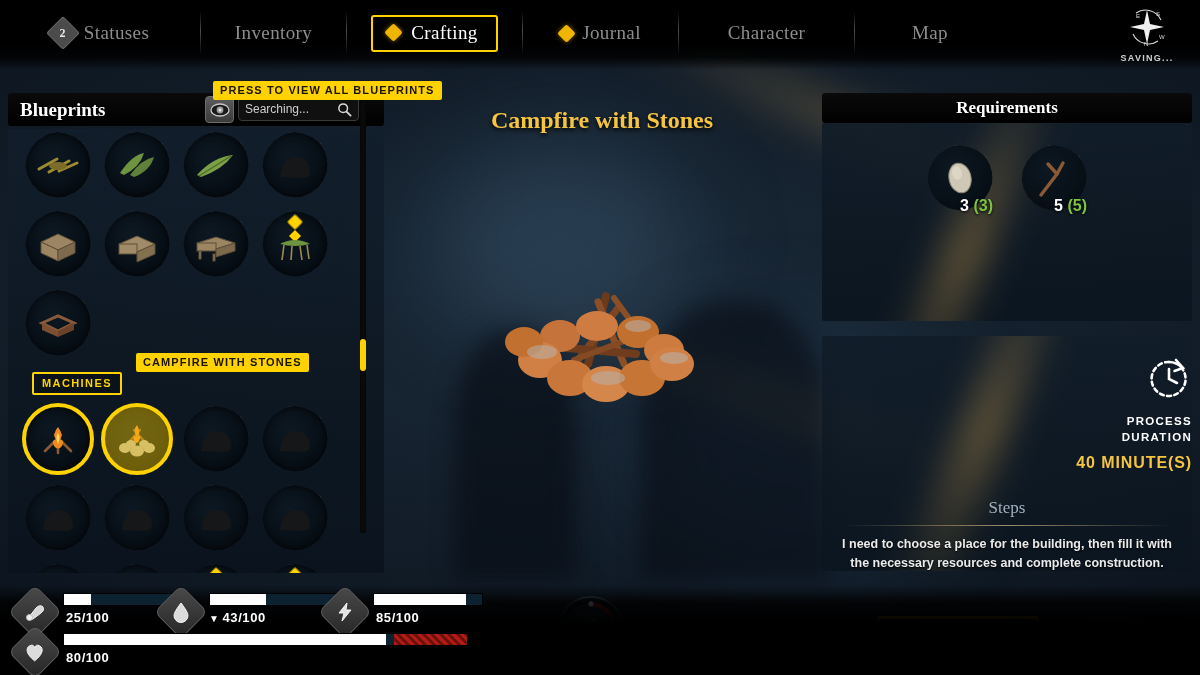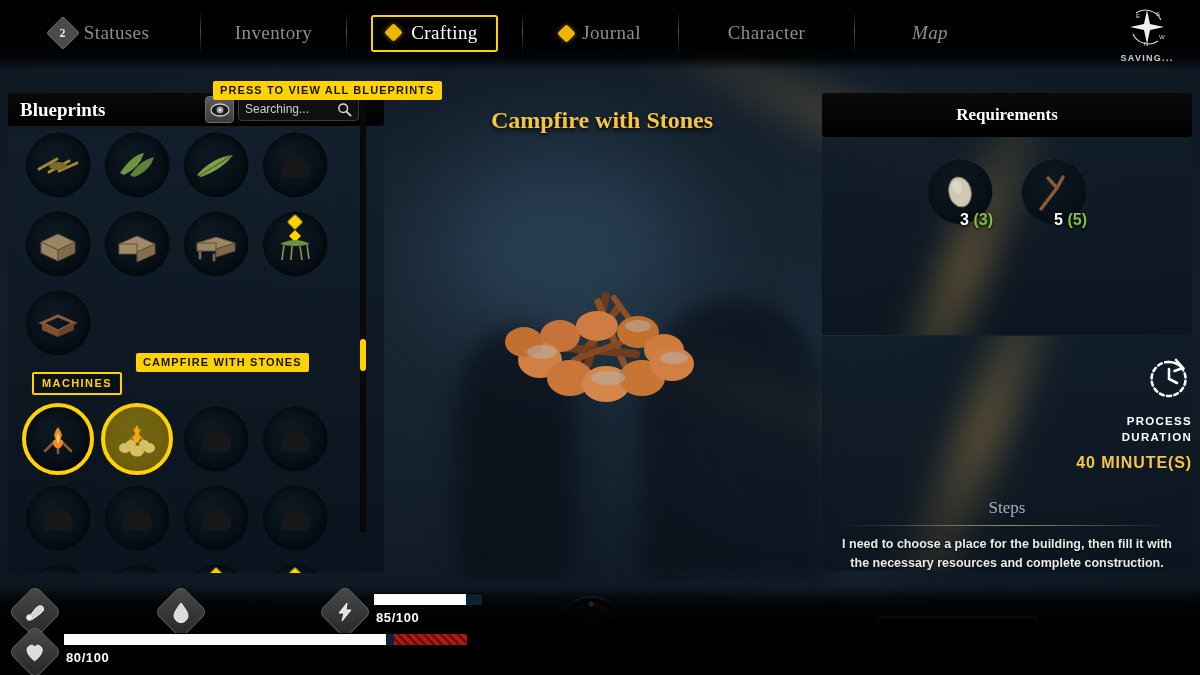--- a/index.html
+++ b/index.html
@@ -87,21 +87,21 @@
   .center{ position:absolute; left:392px; top:93px; width:420px; height:480px; z-index:15; }
   .item-title{ text-align:center; color:#f5c542; font-family:"Liberation Serif", serif;
     font-size:24px; font-weight:bold; margin-top:14px; text-shadow:0 2px 4px #000; }
   .model{ position:absolute; left:0; top:175px; width:420px; height:140px; }
   .desc{ position:absolute; left:70px; top:372px; width:300px; color:#e6e6e6;
     font-size:12.5px; line-height:1.55; font-weight:bold; text-shadow:0 1px 2px #000; }
   .g{ color:#7ec23f; } .r{ color:#d83a2a; }
 
   
   .rpanel{ position:absolute; left:822px; width:370px; z-index:20; }
-  .pnl-head{ height:44px; background:linear-gradient(180deg,#0a0a0a,#000); border-radius:3px;
+  .pnl-head{ height:30px; background:linear-gradient(180deg,#0a0a0a,#000); border-radius:3px;
     display:flex; align-items:center; justify-content:center; }
   .pnl-head span{ color:#fff; font-family:"Liberation Serif", serif; font-size:17px;
     font-weight:bold; text-shadow:0 1px 2px #000; }
   .pnl-body{ background:linear-gradient(180deg, rgba(16,28,40,.90) 0%, rgba(11,21,31,.94) 100%);
     border-radius:2px; position:relative; overflow:hidden; }
   .pnl-body .streak{ position:absolute; width:46px; height:420px; left:120px; top:-80px;
     transform:rotate(22deg); filter:blur(17px);
     background:linear-gradient(180deg,rgba(0,0,0,0),rgba(208,162,82,.38),rgba(0,0,0,0)); }
   .reqs{ position:relative; display:flex; justify-content:center; gap:28px; padding-top:22px; z-index:2; }
   .req{ position:relative; width:66px; }
@@ -197,21 +197,21 @@
             <div class="lbl">Journal</div>
           </div>
         </div>
         <div class="sep"></div>
         <div class="tab" style="width: 175px; justify-content: center;">
           <div style="display: flex; align-items: flex-end; gap: 9px;">
             <div class="lbl">Character</div>
           </div>
         </div>
         <div class="sep"></div>
-        <div class="tab" style="width: 150px; justify-content: center; font-style: italic;">
+        <div class="tab" style="width: 150px; justify-content: center;">
           <div style="display: flex; align-items: center; gap: 9px;">
             <div class="lbl">Map</div>
           </div>
         </div>
       </div>
   </div>
 
   <div class="saving">
     <svg width="42" height="42" viewBox="0 0 42 42">
       <g fill="none" stroke="#d8d8d8" stroke-width="1.1">
@@ -548,28 +548,44 @@
 
   <div class="stat" style="left:16px;bottom:44px;z-index:31;">
     <div class="dia">
       <div class="gl">
         <svg width="22" height="22" viewBox="0 0 22 22">
           <path d="M5 16 L12 7 Q16 3 19 6 Q21 9 17 12 L9 18 Q6 20 5 16 Z" fill="#d6d6d6" stroke="#f2f2f2" stroke-width="1"></path>
           <circle cx="5.5" cy="16.5" r="3" fill="#efefef" stroke="#c0c0c0"></circle>
         </svg>
       </div>
     </div>
+    <div class="bar-wrap">
+      <div class="bar" style="width:110px;">
+        <div class="fill" style="width:25%;"></div>
+      </div>
+      <div class="bar-val">
+        <span class="arr"></span><span>25/100</span>
+      </div>
+    </div>
   </div>
 
   <div class="stat" style="left:162px;bottom:44px;z-index:31;">
     <div class="dia">
       <div class="gl">
         <svg width="20" height="22" viewBox="0 0 20 22">
           <path d="M10 2 Q17 11 17 14.5 A7 7 0 0 1 3 14.5 Q3 11 10 2 Z" fill="#dcdcdc" stroke="#f4f4f4" stroke-width="1"></path>
         </svg>
+      </div>
+    </div>
+    <div class="bar-wrap">
+      <div class="bar" style="width:133px;">
+        <div class="fill" style="width:43%;"></div>
+      </div>
+      <div class="bar-val">
+        <span class="arr">▼</span><span>43/100</span>
       </div>
     </div>
   </div>
 
   <div class="stat" style="left:326px;bottom:44px;z-index:31;">
     <div class="dia">
       <div class="gl">
         <svg width="20" height="22" viewBox="0 0 20 22">
           <polygon points="12,2 4,12 9,12 7,20 16,9 11,9" fill="#e4e4e4" stroke="#f6f6f6" stroke-width="1"></polygon>
         </svg>

